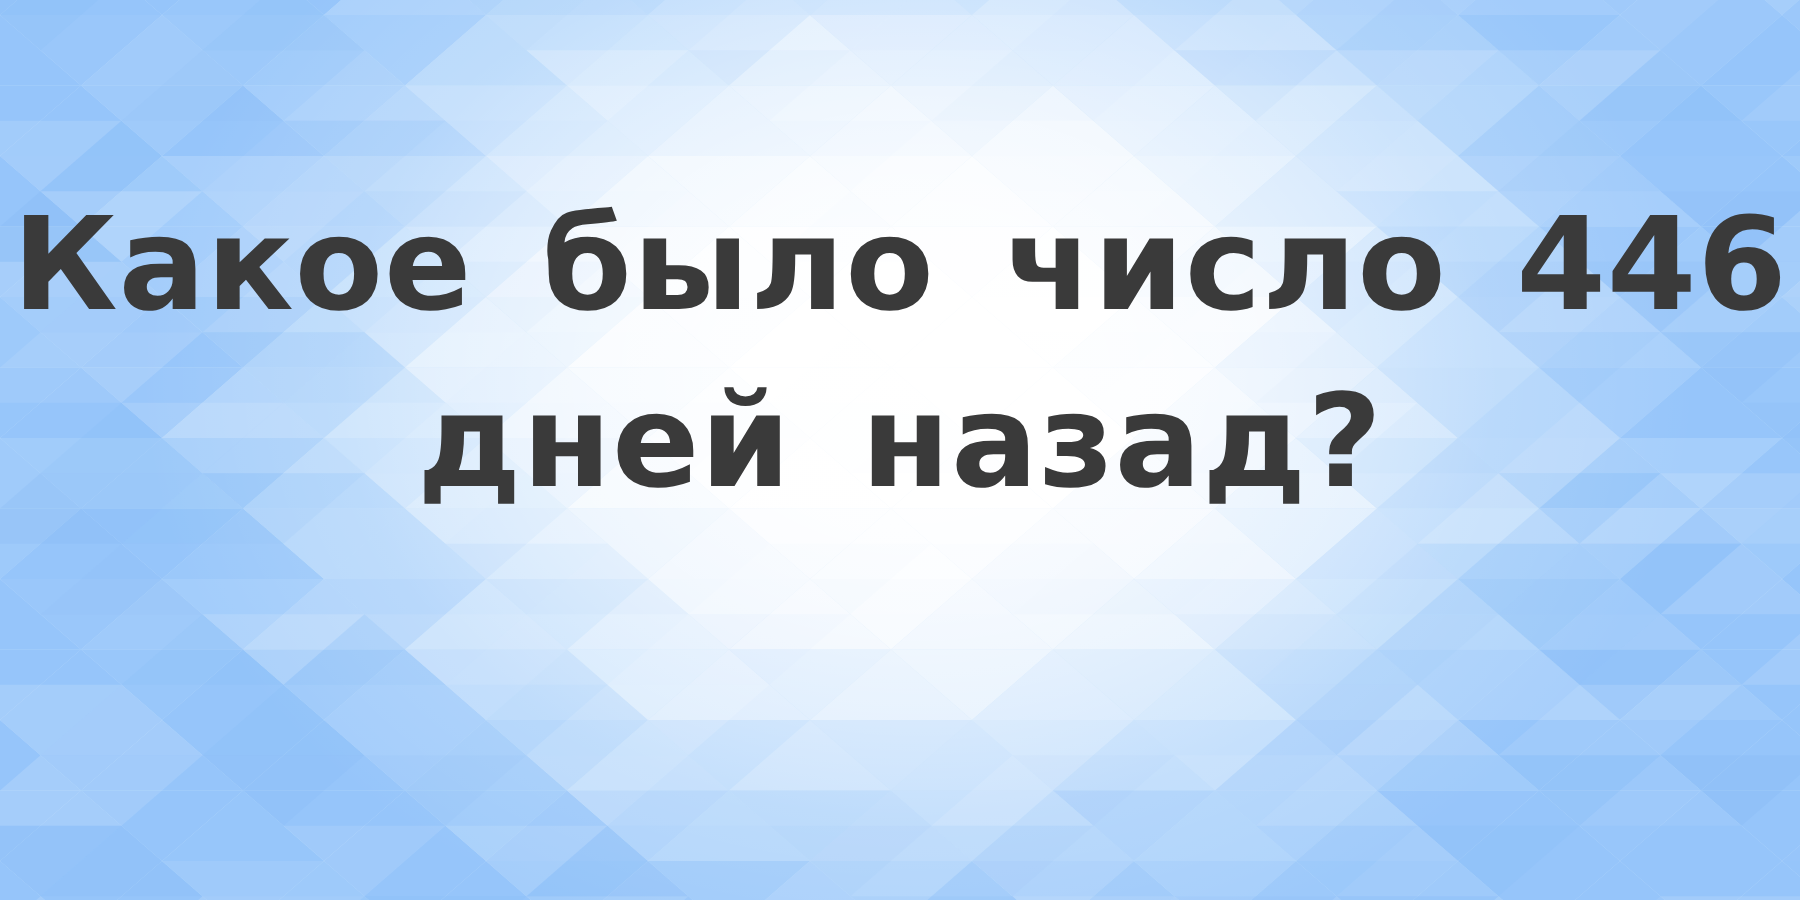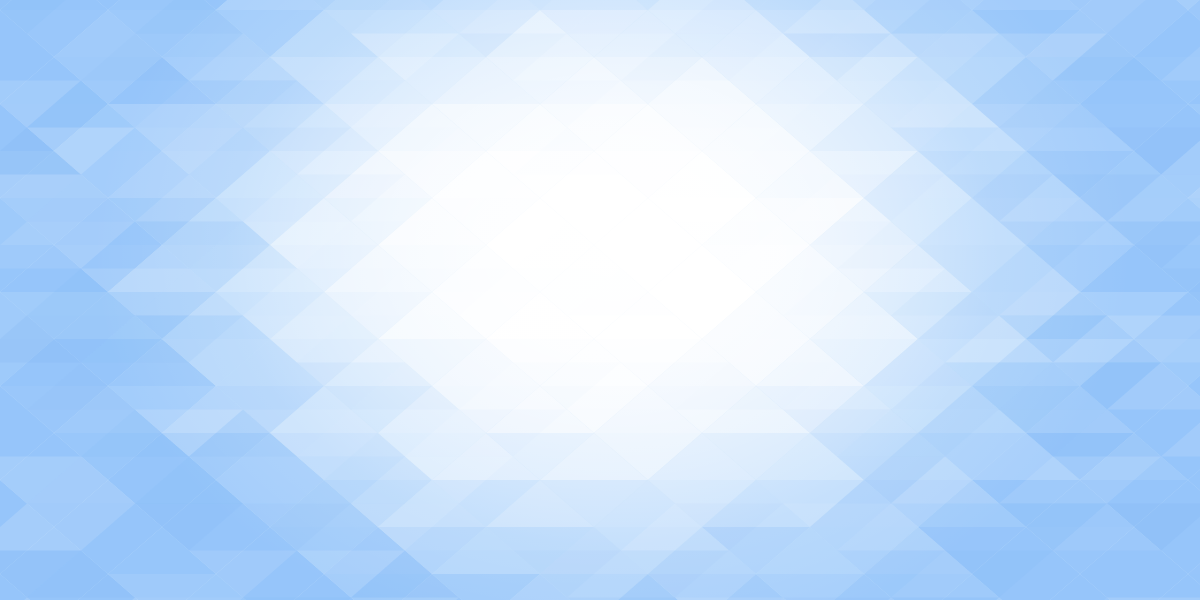--- a/index.html
+++ b/index.html
@@ -683,15 +683,17 @@
       <polygon points="513.0,644.5 567.0,691.5 459.0,691.5" fill="rgba(255,255,255,0.087)"></polygon>
       <polygon points="729.0,644.5 837.0,644.5 783.0,691.5" fill="rgba(120,178,245,0.086)"></polygon>
       <polygon points="837.0,644.5 945.0,644.5 891.0,691.5" fill="rgba(120,178,245,0.101)"></polygon>
       <polygon points="1053.0,644.5 1107.0,691.5 999.0,691.5" fill="rgba(255,255,255,0.107)"></polygon>
       <polygon points="1161.0,644.5 1215.0,691.5 1107.0,691.5" fill="rgba(120,178,245,0.158)"></polygon>
     </svg>
 
   <div id="bg-glow"></div>
 
   <div id="headline-wrap">
+    <div class="headline-line">Какое было число 446</div>
+    <div class="headline-line">дней назад?</div>
   </div>
 
 </div>
 
 </body></html>

